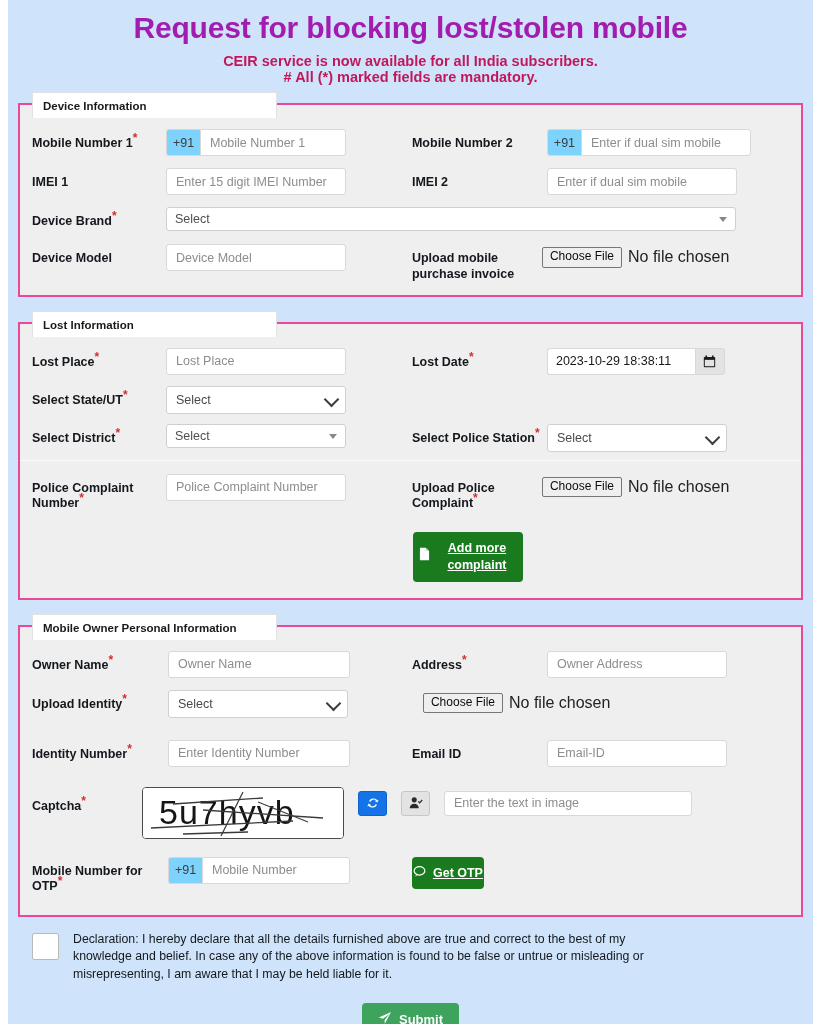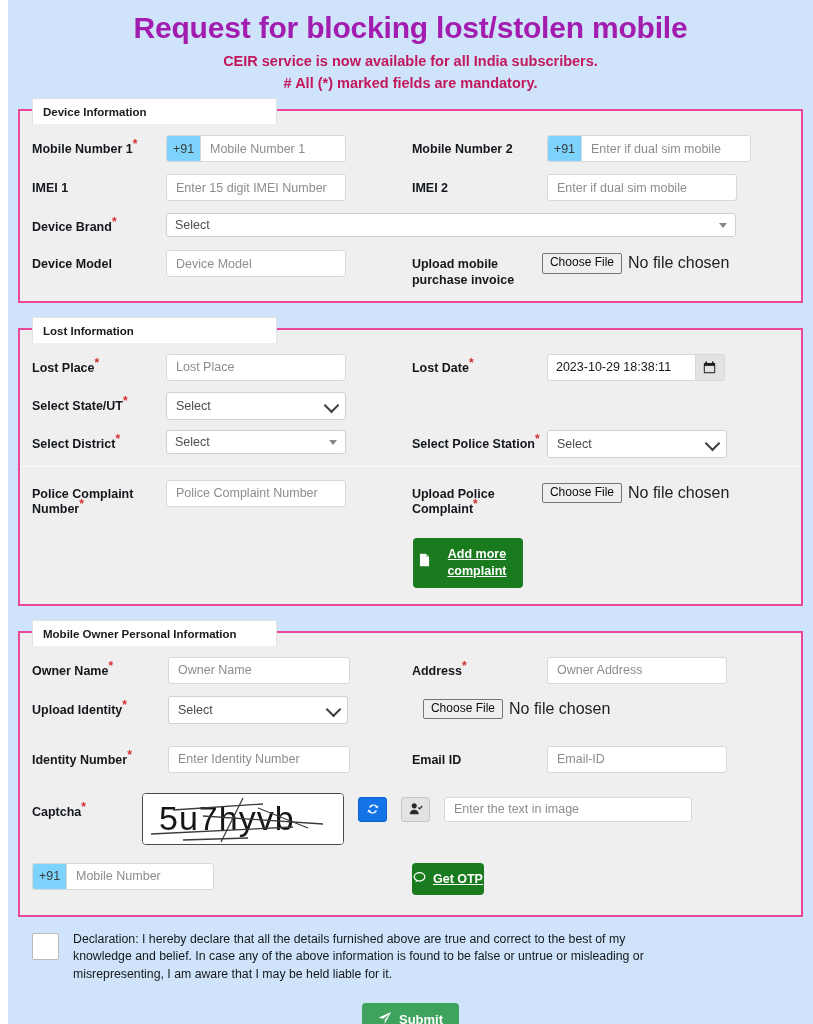--- a/index.html
+++ b/index.html
@@ -36,21 +36,20 @@
     line-height: 1.18;
     font-family: "Liberation Sans", sans-serif;
   }
   .hdr-sub1 {
     margin-top: 8px;
     font-size: 14.5px;
     font-weight: bold;
     color: #c2185b;
   }
   .hdr-sub2 {
-    margin-top: 6px;
     font-size: 14.5px;
     font-weight: bold;
     color: #c2185b;
   }
 
   
   .panel {
     position: relative;
     margin: 0 10px;
     background: #efeff0;
@@ -613,20 +612,21 @@
             </div>
           </div>
           <div style="padding-top:4px;">
             <input class="inp" type="text" style="width: 248px; height: 25px;" placeholder="Enter the text in image">
           </div>
         </div>
       </div>
 
       <div class="row">
         <div class="col col-l">
+          <div class="lbl" style="width:136px;"><span>Mobile Number for OTP</span><span class="req">*</span></div>
           <div class="ctl">
             <div class="grp">
               <div class="grp-pre">+91</div>
               <input class="inp" type="text" style="width: 148px;" placeholder="Mobile Number">
             </div>
           </div>
         </div>
         <div class="col col-r">
           <button class="btn-green btn-otp">
             <span>

